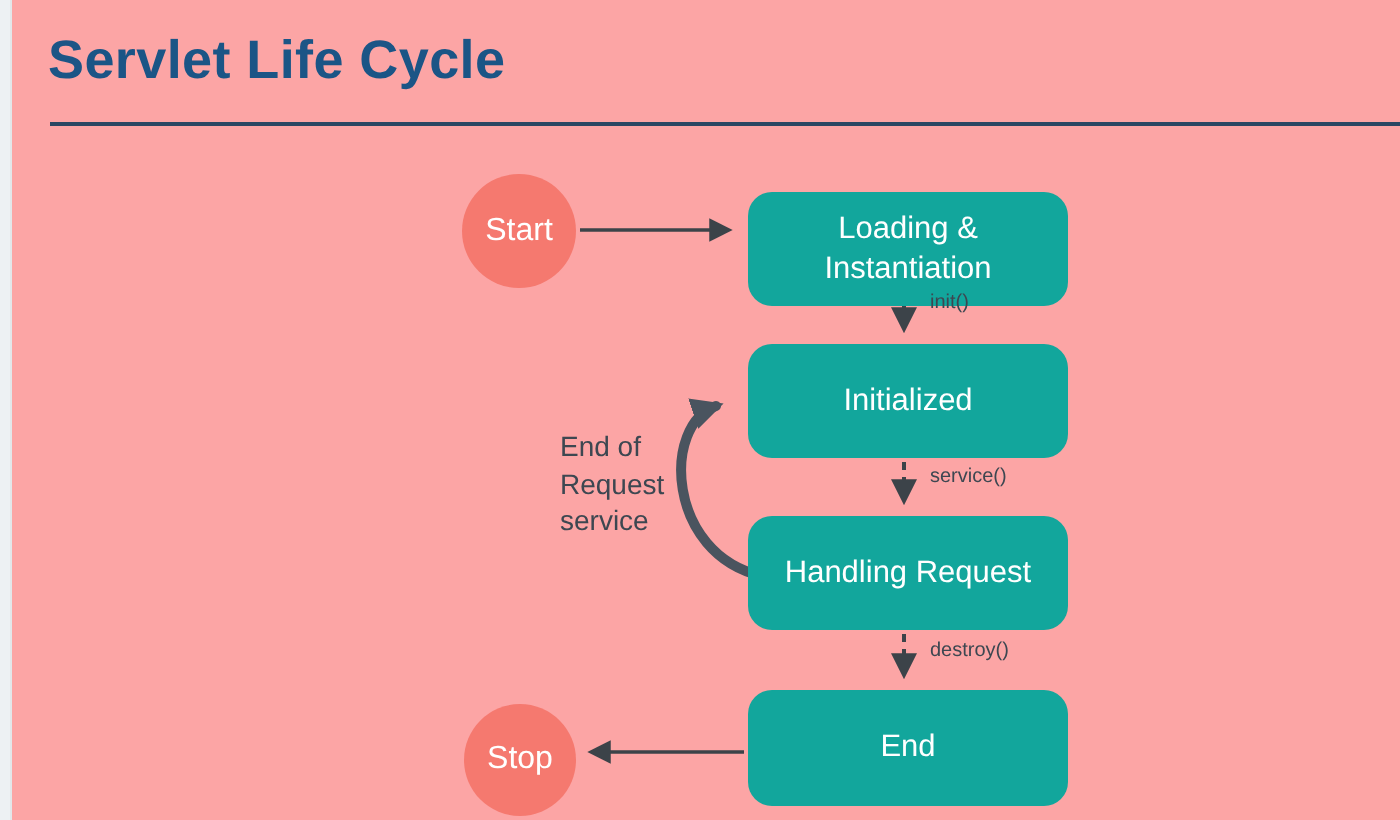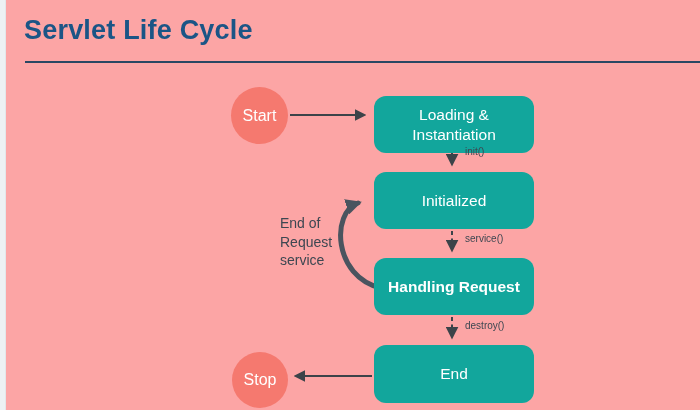--- a/index.html
+++ b/index.html
@@ -107,21 +107,21 @@
     <path d="M 381 288 C 333 277, 331 212, 358 203" stroke="#4a545f" stroke-width="5" stroke-linecap="round" fill="none" marker-end="url(#ahLoop)"></path>
   </svg>
 
   <div class="node circle" style="left:231px; top:87px; width:57px; height:57px;text-align:right;">Start</div>
 
   <div class="node box" style="left:374px; top:96px; width:160px; height:57px;">Loading &amp;
 Instantiation</div>
 
   <div class="node box" style="left:374px; top:172px; width:160px; height:57px;">Initialized</div>
 
-  <div class="node box" style="left:374px; top:258px; width:160px; height:57px;font-weight:bold;">Handling Request</div>
+  <div class="node box" style="left:374px; top:258px; width:160px; height:57px;">Handling Request</div>
 
   <div class="node box" style="left:374px; top:345px; width:160px; height:58px;">End</div>
 
   <div class="node circle" style="left:232px; top:352px; width:56px; height:56px;">Stop</div>
 
   <div class="t-label" style="left:465px; top:146px;">init()</div>
 
   <div class="t-label" style="left:465px; top:233px;">service()</div>
 
   <div class="t-label" style="left:465px; top:320px;">destroy()</div>

